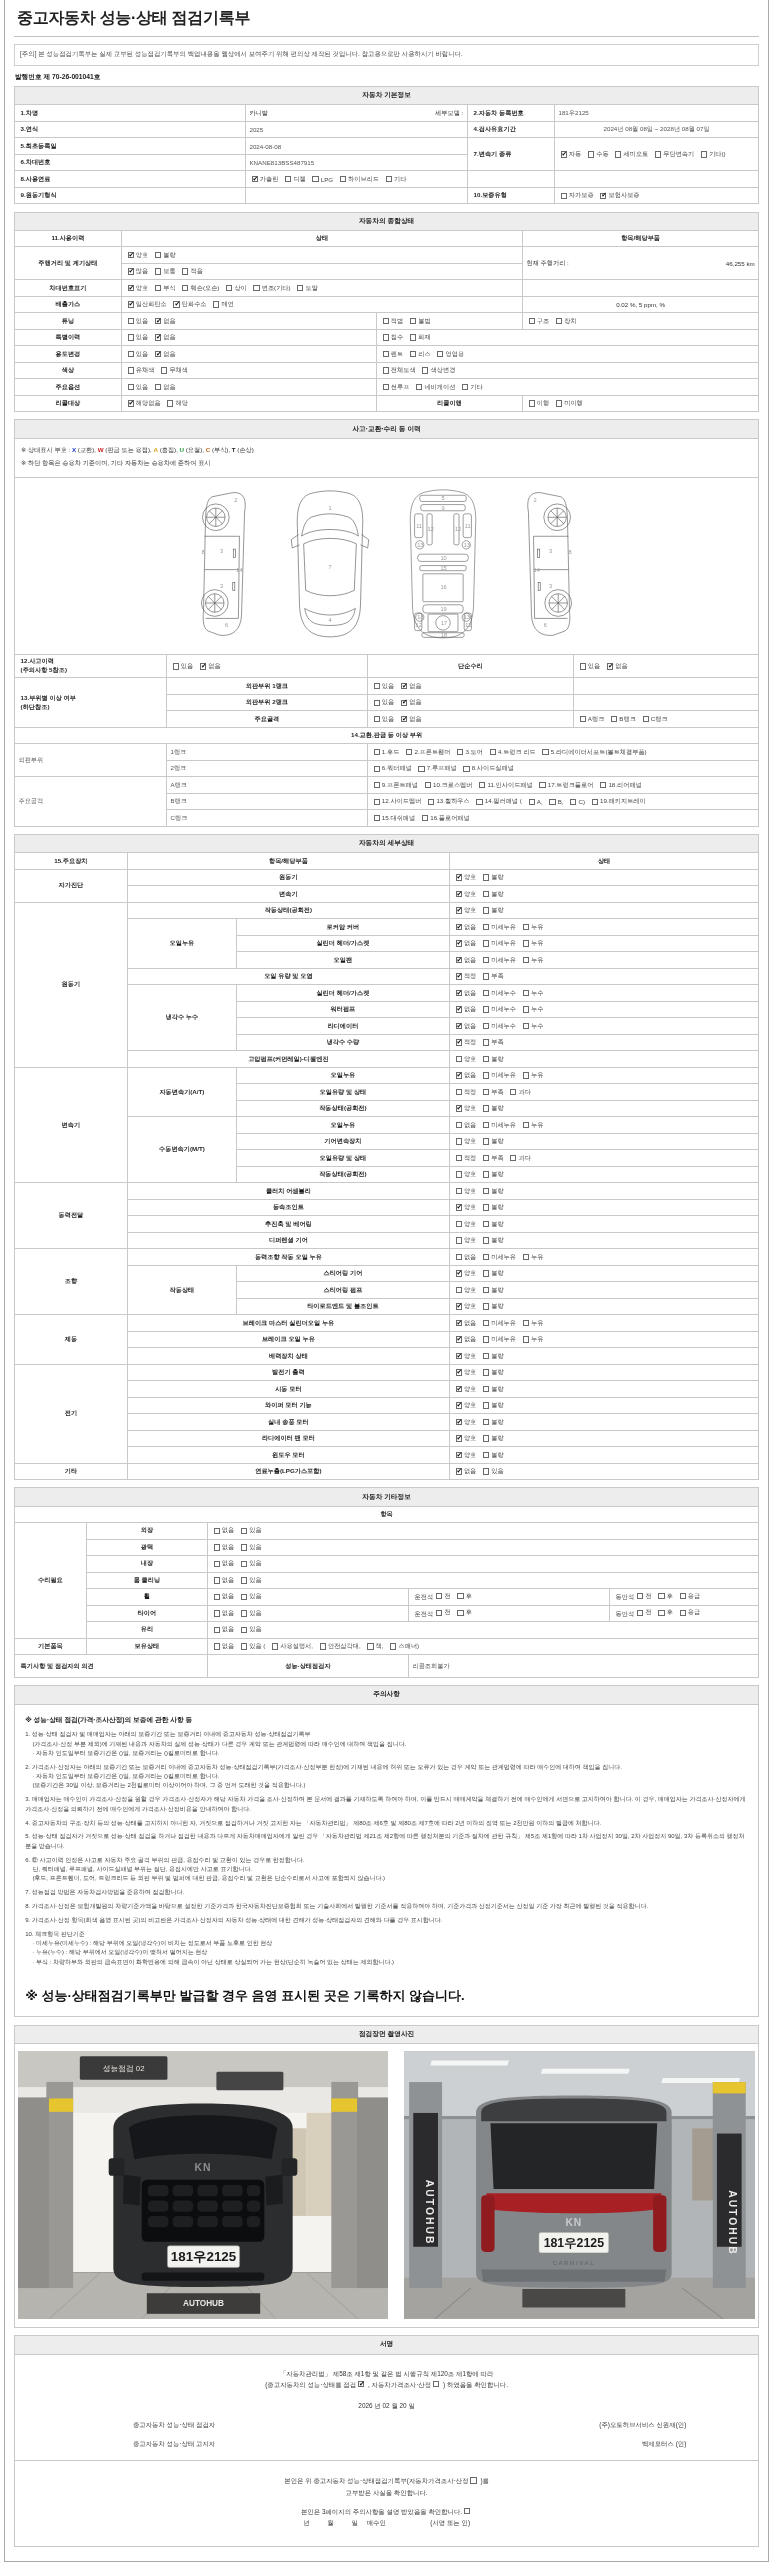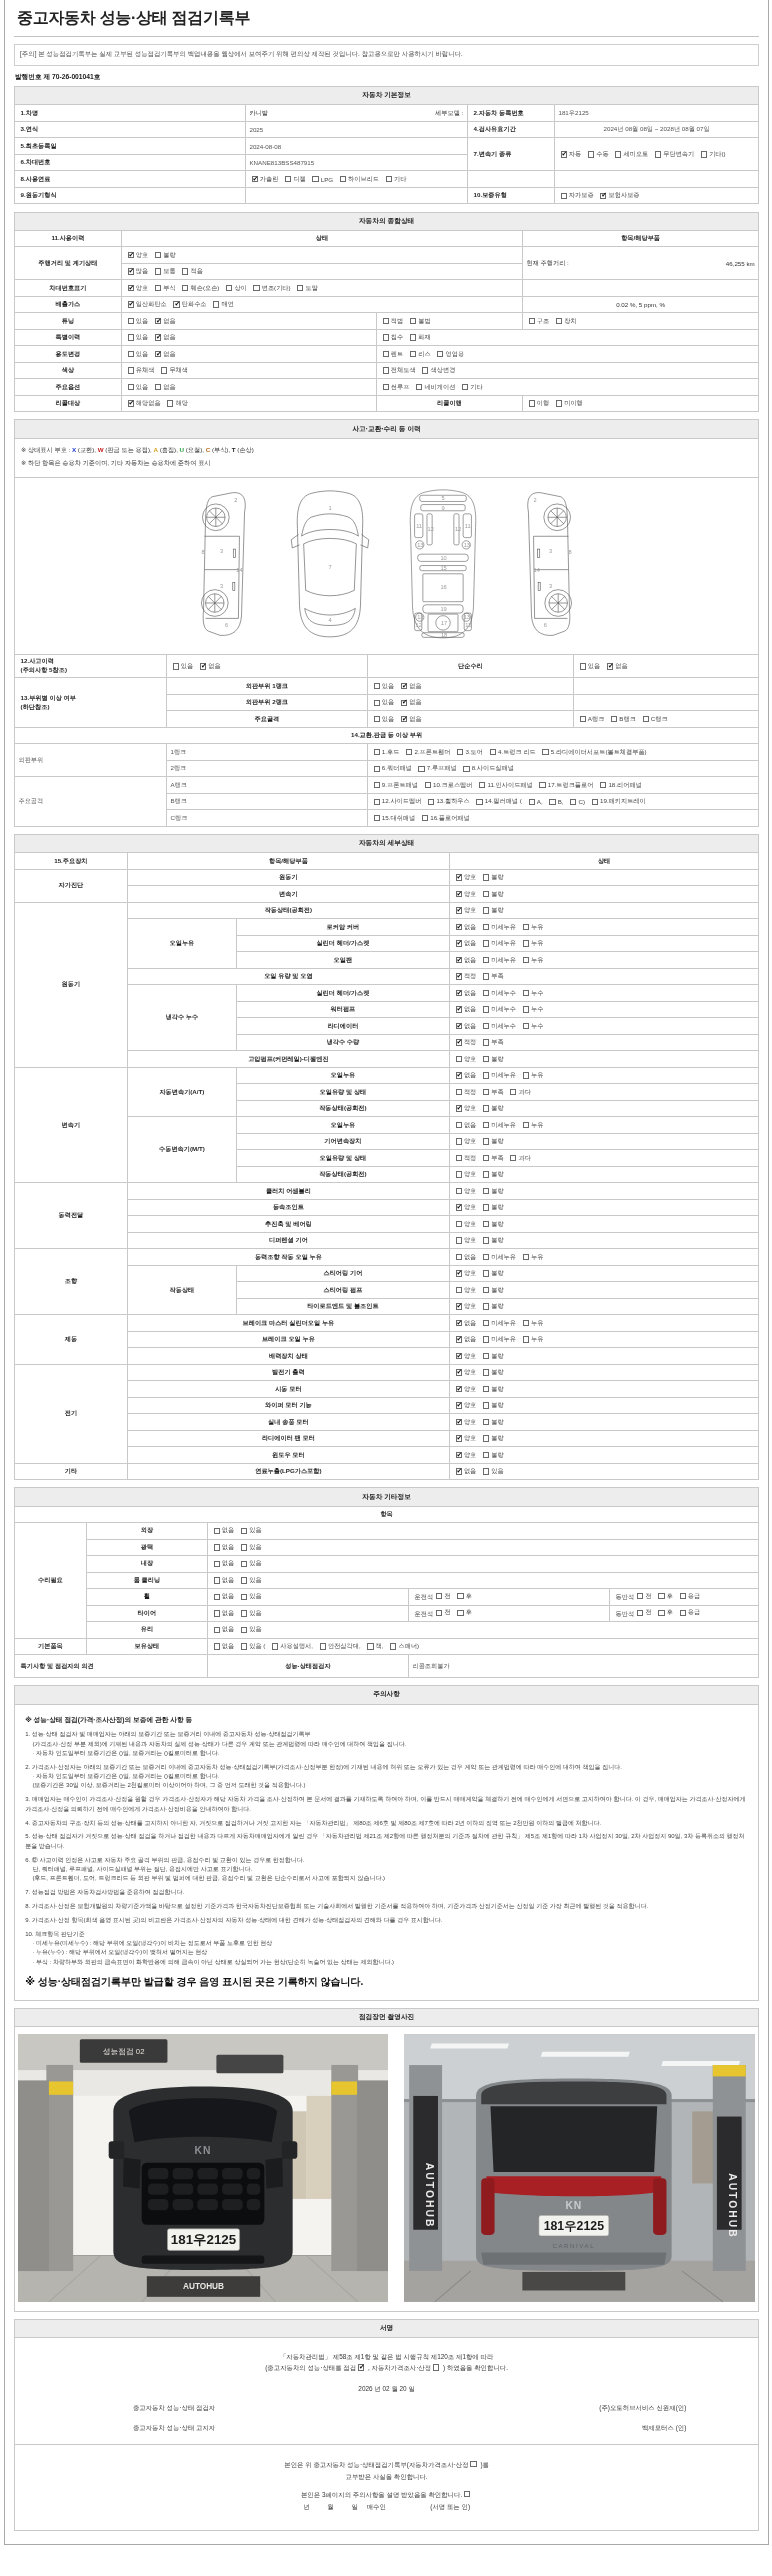--- a/index.html
+++ b/index.html
@@ -25,21 +25,21 @@
   .cbcell{padding-left:5.7px}
   .legendbox{border:0.5px solid #c9c9c9;border-bottom:none;padding:6.2px 6.2px 5.2px;font-size:6.2px;color:#333}
   .legendbox p{margin:1.5px 0 3.6px}
   .diagwrap{border:0.5px solid #c9c9c9;border-bottom:none;padding:9.3px 0 12.4px;display:flex;justify-content:center;align-items:center;gap:25px;background:#fff}
   svg text{font-family:"Liberation Sans","DejaVu Sans",sans-serif}
   .dnum{fill:#9a9a9a;font-size:11px}
   .caution{border:0.5px solid #c9c9c9;padding:8.2px 10.3px 10.3px;font-size:6px;color:#3c3c3c;line-height:1.55}
   .caution .ct{font-size:6.7px;font-weight:bold;color:#1a1a1a;margin:2.1px 0 5.2px}
   .caution .item{margin-bottom:4.6px}
   .caution .sub{padding-left:7.2px}
-  .caution .cfoot{font-size:10px;font-weight:bold;color:#111;margin-top:7px}
+  .caution .cfoot{font-size:13px;font-weight:bold;color:#111;margin-top:19px}
   .photos{border:0.5px solid #c9c9c9;padding:7.2px 3.1px 8.2px;display:flex;justify-content:space-between}
   .photo{position:relative;overflow:hidden;background:#ddd}
   .signbox{border:0.5px solid #c9c9c9;padding:13.4px 0 11.3px;font-size:6.4px;color:#333;text-align:center}
   .signbox p{margin:2.1px 0}
   .sign-date{margin-top:11.3px !important}
   .sign-row{display:flex;justify-content:space-between;padding:0 72px 0 118px;margin-top:10.3px;font-size:6.4px}
   .buyerbox{border:0.5px solid #c9c9c9;border-top:none;padding:13.4px 0 15.5px;font-size:6.4px;color:#333;text-align:center}
   .buyerbox p{margin:2.6px 0}
   .buyerbox .sp{white-space:pre}
   .mt18{margin-top:9.3px !important}

